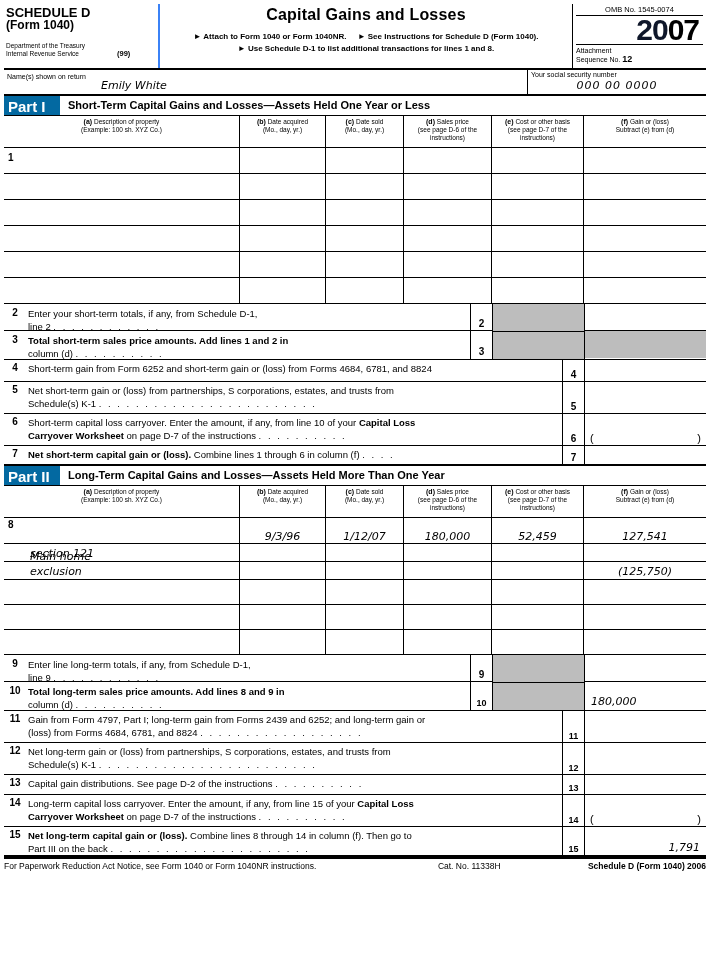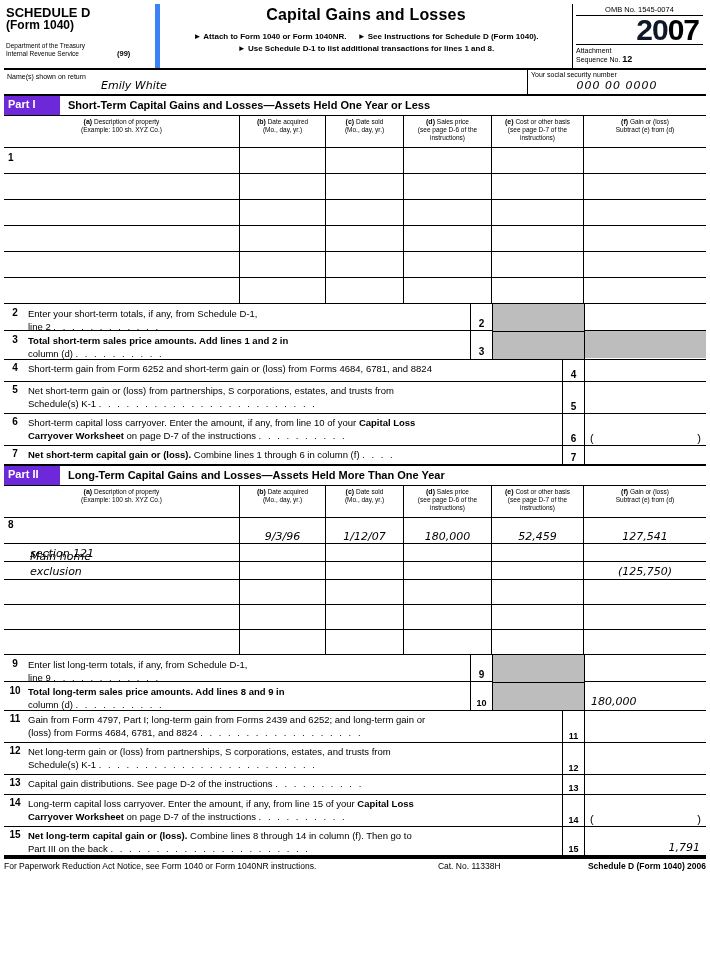--- a/index.html
+++ b/index.html
@@ -33,21 +33,21 @@
   .hdr {
     display: flex;
     border-bottom: 2px solid #000;
     height: 66px;
     box-sizing: border-box;
   }
   .hdr-left {
     width: 156px;
     padding: 2px 3px 0 2px;
     box-sizing: border-box;
-    border-right: 5px solid #3b82f6;
+    border-right: 2px solid #3b82f6;
   }
   .hdr-left .sched {
     font-size: 13px;
     font-weight: bold;
     line-height: 13px;
   }
   .hdr-left .form1040 {
     font-size: 12px;
     font-weight: bold;
     line-height: 13px;
@@ -156,24 +156,24 @@
   }
 
   
   .part {
     display: flex;
     align-items: stretch;
     height: 19px;
     border-bottom: 1px solid #000;
   }
   .part .tag {
-    background: #6d28d9;
+    background: #0369a1;
     color: #fff;
     font-weight: bold;
-    font-size: 11px;
+    font-size: 15px;
     padding: 2px 8px 16px 4px;
     width: 56px;
     box-sizing: border-box;
   }
   .part .ptitle {
     font-weight: bold;
     font-size: 11px;
     padding: 3px 0 0 8px;
   }
 
@@ -650,21 +650,21 @@
     <div class="c-d ta-c"><span class="cell-val"></span></div>
     <div class="c-e ta-c"><span class="cell-val"></span></div>
     <div class="c-f ta-c"><span class="cell-val"></span></div>
   </div>
 
   <div class="dualwrap">
     <div class="left">
       <div class="seg first">
         <div class="lnum">9</div>
         <div class="ltext">
-          <span>Enter list long-term totals, if any, from Schedule D-1,</span><br>
+          <span>Enter line long-term totals, if any, from Schedule D-1,</span><br>
           <span>line 9</span>
           <span class="dots">. . . . . . . . . . . .</span>
         </div>
       </div>
       <div class="seg">
         <div class="lnum">10</div>
         <div class="ltext">
           <b>Total long-term sales price amounts. Add lines 8 and 9 in</b><br>
           <span>column (d)</span>
           <span class="dots">. . . . . . . . . .</span>

